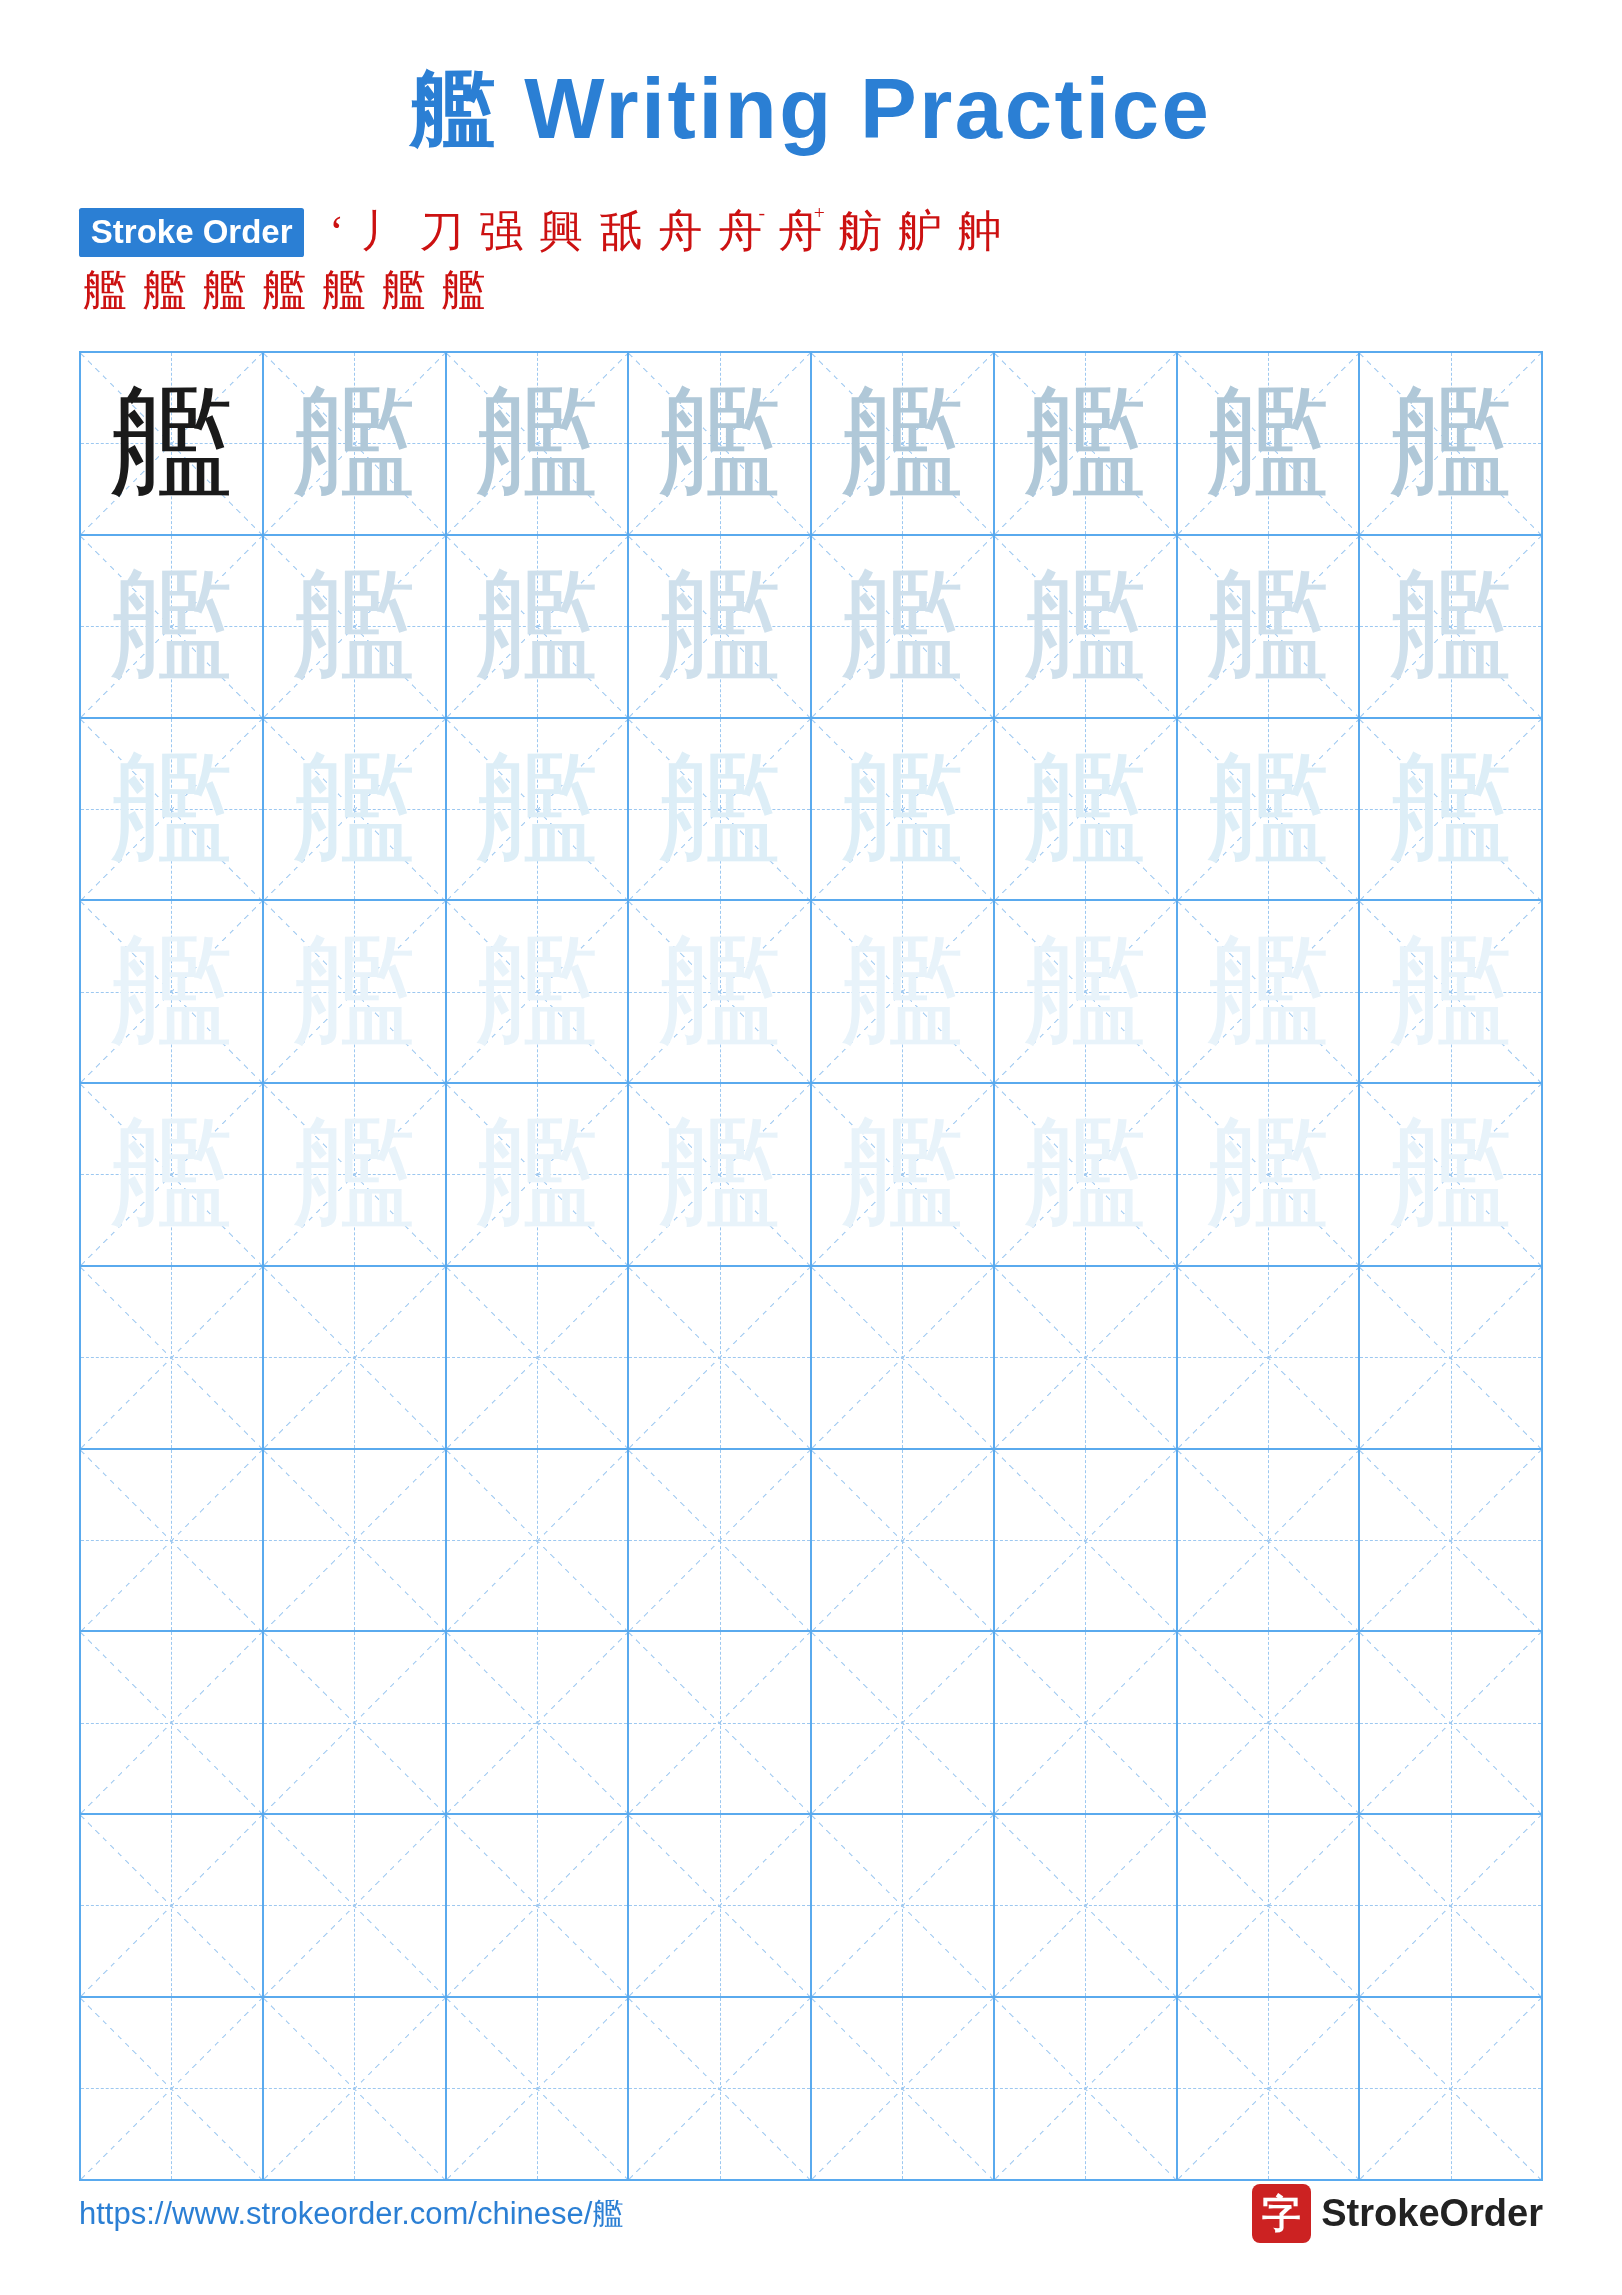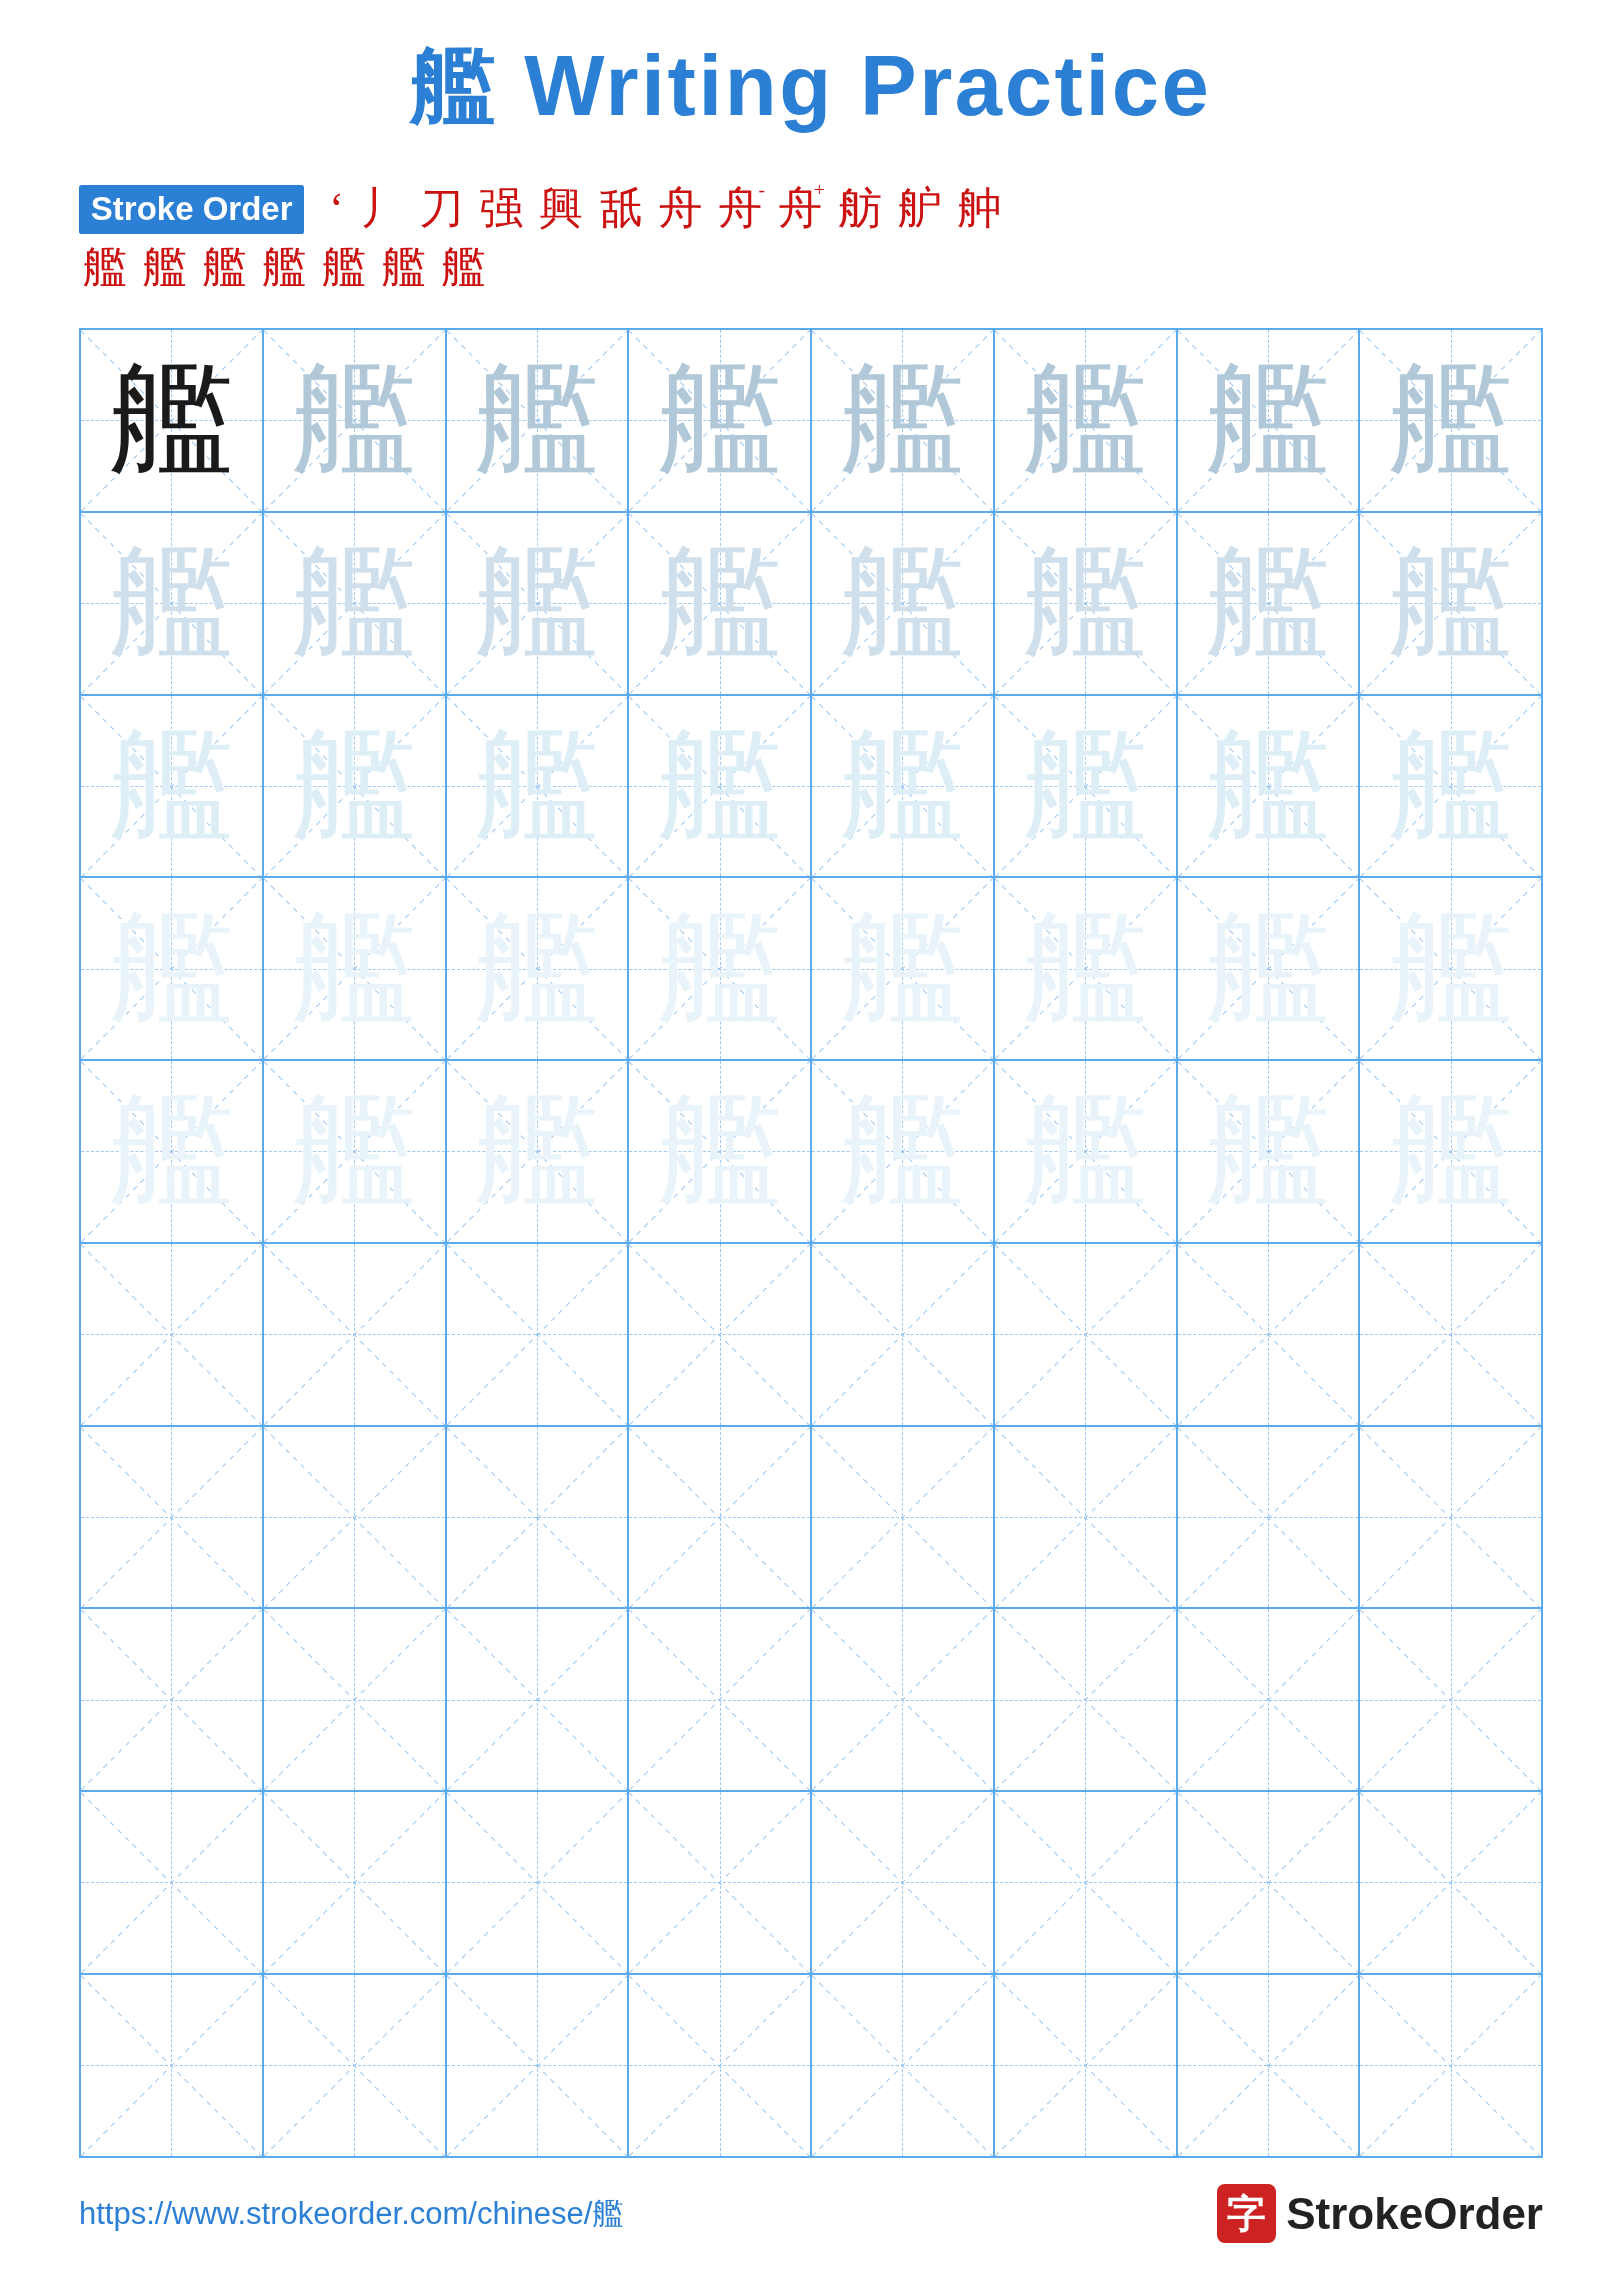--- a/index.html
+++ b/index.html
@@ -10,21 +10,21 @@
       background: #ffffff;
       font-family: serif;
       position: relative;
       overflow: hidden;
     }
 
     .page {
       width: 1622px;
       height: 2295px;
       background: #fff;
-      padding: 29px 79px;
+      padding: 52px 79px;
       display: flex;
       flex-direction: column;
       align-items: center;
       border-radius: 23px;
     }
 
     .title {
       font-size: 85px;
       color: #2b7fd4;
       font-weight: bold;
@@ -205,21 +205,21 @@
       display: flex;
       align-items: center;
       justify-content: center;
       color: #fff;
       font-size: 39px;
       font-weight: bold;
       font-family: serif;
     }
 
     .brand-name {
-      font-size: 44px;
+      font-size: 38px;
       font-weight: bold;
       color: #222;
       font-family: sans-serif;
     }
   </style>
 </head>
 <body>
 
 <div class="page">
 

